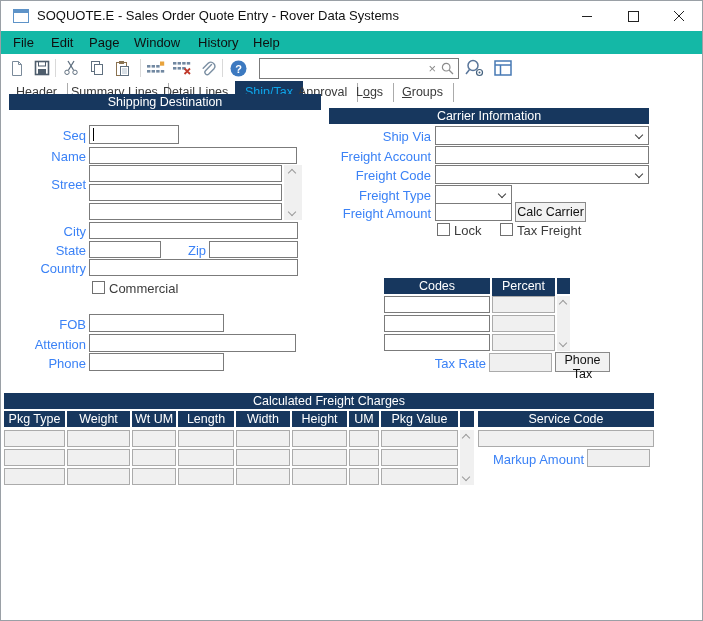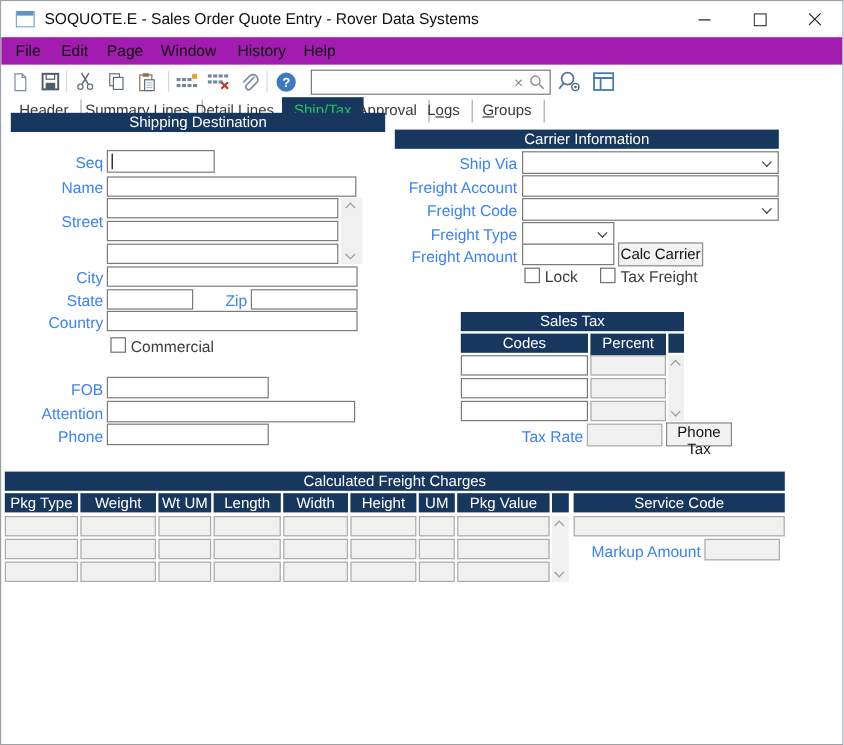--- a/index.html
+++ b/index.html
@@ -9,37 +9,37 @@
             border:1px solid #9aa0a6; overflow:hidden; }
 
   
   .titlebar { position:absolute; left:0; top:0; width:100%; height:30px; background:#ffffff; }
   .title-text { position:absolute; left:36px; top:7px; font-size:13px; color:#101010; white-space:nowrap; }
   .app-icon { position:absolute; left:12px; top:8px; }
   .win-ctl { position:absolute; top:0; width:46px; height:30px; display:flex; align-items:center; justify-content:center; }
   .ctl-min { right:92px; } .ctl-max { right:46px; } .ctl-close { right:0; }
 
   
-  .menubar { position:absolute; left:0; top:30px; width:100%; height:23px; background:#a21caf; }
+  .menubar { position:absolute; left:0; top:30px; width:100%; height:23px; background:#14b8a6; }
   .menu-item { position:absolute; top:4px; font-size:13px; color:#101010; cursor:default; }
 
   
   .toolbar { position:absolute; left:0; top:53px; width:100%; height:28px; background:#ffffff; }
   .tbtn { position:absolute; top:3px; width:22px; height:22px; display:flex; align-items:center; justify-content:center; }
   .tsep { position:absolute; top:5px; width:1px; height:18px; background:#d9d9d9; }
   .searchbox { position:absolute; left:258px; top:4px; width:200px; height:21px; background:#fff;
                border:1px solid #7b7b7b; }
   .searchbox .sx { position:absolute; right:22px; top:2px; color:#8b8b8b; font-size:13px; }
   .searchbox .smag { position:absolute; right:4px; top:3px; }
 
   
   .tabstrip { position:absolute; left:0; top:80px; width:100%; height:23px; background:#ffffff; }
   .tab { position:absolute; top:2px; height:19px; padding:2px 10px 0 10px; font-size:12.5px; color:#3a3a3a;
          border-right:1px solid #ababab; white-space:nowrap; }
-  .tab.active { top:0; height:23px; padding-top:4px; background:var(--navy); color:#22c55e; border-right:none; }
+  .tab.active { top:0; height:23px; padding-top:4px; background:var(--navy); color:#0ea5e9; border-right:none; }
   .tab .accel { text-decoration:underline; }
 
   :root { --navy:#17375e; --ro-bg:#f0f0f0; --ro-bd:#ababab; --in-bd:#7b7b7b; }
 
   
   .navyhdr { position:absolute; background:var(--navy); color:#fff; font-size:12.5px;
              text-align:center; line-height:16px; white-space:nowrap; overflow:hidden; }
   .lbl { position:absolute; text-align:right; font-size:13px; color:#3b82f6; white-space:nowrap; }
   .inp { position:absolute; background:#fff; border:1px solid var(--in-bd); font:13px "Liberation Sans",sans-serif;
          padding:0 3px; outline:none; }
@@ -274,21 +274,20 @@
 
   <span class="lbl" style="left:330px;top:205px;width:100px">Freight Amount</span>
   <input class="inp" style="left: 434px; top: 202px; width: 77px; height: 18px;" value="">
   <button class="btn" style="left:514px;top:201px;width:71px;height:20px">Calc Carrier</button>
 
   <div class="cb" style="left:436px;top:222px"></div>
   <span class="cblab" style="left:453px;top:222px">Lock</span>
   <div class="cb" style="left:499px;top:222px"></div>
   <span class="cblab" style="left:516px;top:222px">Tax Freight</span>
 
-  <div class="navyhdr" style="left:383px;top:259px;width:186px;height:16px">Sales Tax</div>
   <div class="navyhdr" style="left:383px;top:277px;width:106px;height:16px">Codes</div>
   <div class="navyhdr" style="left:491px;top:277px;width:63px;height:20px">Percent</div>
   <div class="navyhdr" style="left:556px;top:277px;width:13px;height:16px"></div>
 
   <input class="inp" style="left: 383px; top: 295px; width: 106px; height: 17px;" value="">
   <div class="ro" style="left:491px;top:295px;width:63px;height:17px"></div>
   <input class="inp" style="left: 383px; top: 314px; width: 106px; height: 17px;" value="">
   <div class="ro" style="left:491px;top:314px;width:63px;height:17px"></div>
   <input class="inp" style="left: 383px; top: 333px; width: 106px; height: 17px;" value="">
   <div class="ro" style="left:491px;top:333px;width:63px;height:17px"></div>

